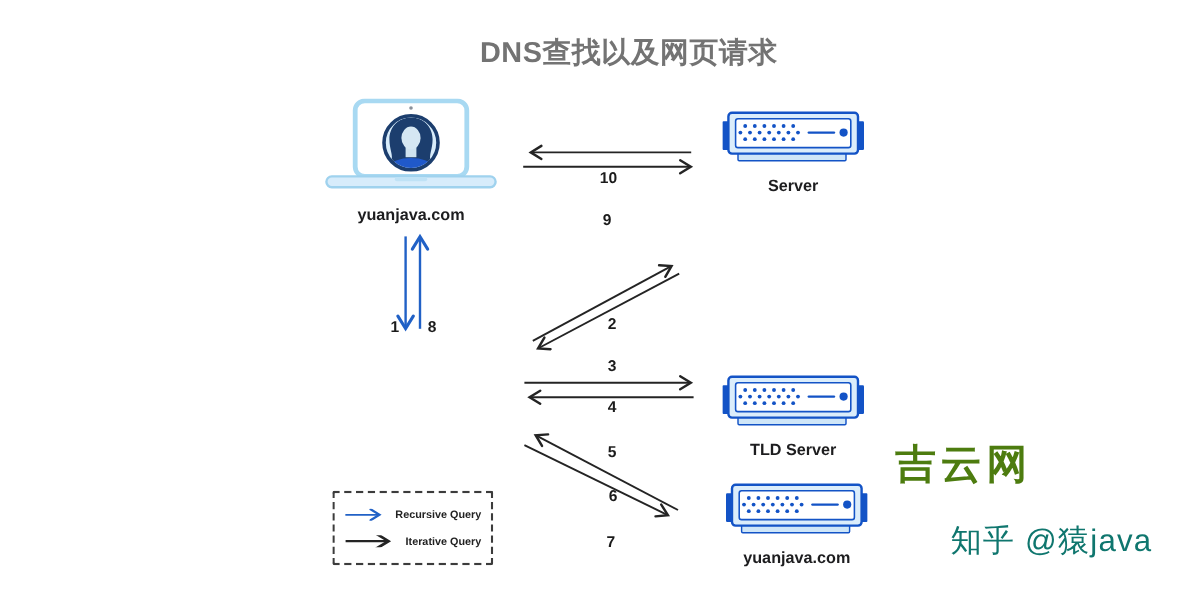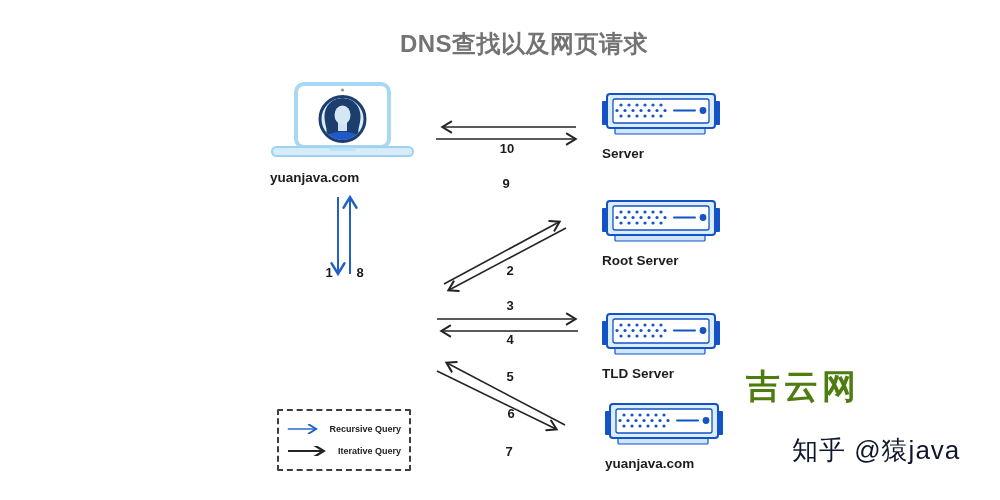--- a/index.html
+++ b/index.html
@@ -5,42 +5,42 @@
   html,body{margin:0;padding:0;background:#fff;}
   .canvas{
     position:relative;width:1000px;height:500px;background:#ffffff;overflow:hidden;
     font-family:"Liberation Sans", sans-serif;color:#1d1d1f;
   }
   .title{
     position:absolute;left:0;top:28px;width:980px;text-align:center;
     font-size:24px;font-weight:700;color:#737373;letter-spacing:.5px;padding-left:34px;
   }
   .overlay{position:absolute;left:0;top:0;width:1000px;height:500px;pointer-events:none;}
-  .node{position:absolute;text-align:left;}
+  .node{position:absolute;text-align:center;}
   .node .lbl{
     display:block;margin-top:4px;font-size:13.5px;font-weight:600;color:#1d1d1f;
   }
   .num{
     position:absolute;transform:translate(-50%,-50%);
     font-size:13px;font-weight:600;color:#1b1b1b;margin-top:32px;
   }
   .legend{
     position:absolute;left:277px;top:409px;width:134px;height:62px;
     border:2px dashed #3c3c3c;border-radius:2px;box-sizing:border-box;
     display:flex;flex-direction:column;justify-content:center;gap:12px;padding:6px 8px;
   }
   .legend-row{display:flex;align-items:center;gap:9px;}
   .legend-row .txt{font-size:9px;font-weight:700;color:#222;white-space:nowrap;}
   .wm-green{
     position:absolute;left:746px;top:364px;font-size:34px;font-weight:700;
     color:#4d7c0f;letter-spacing:4px;
   }
   .wm-gray{
     position:absolute;left:792px;top:433px;font-size:26px;font-weight:400;
-    color:#0f172a;letter-spacing:1px;
+    color:#0f766e;letter-spacing:1px;
   }
 </style>
 </head>
 <body>
 
 <div class="canvas">
 
   <svg width="0" height="0" style="position:absolute">
     <defs>
       <symbol id="server-icon" viewBox="0 0 118 46">
@@ -138,26 +138,20 @@
     <span class="lbl">yuanjava.com</span>
   </div>
 
   <div class="node" style="left:602px;top:92px;width:118px">
     <svg width="118" height="46">
         <use href="#server-icon"></use>
       </svg>
     <span class="lbl">Server</span>
   </div>
 
-  <div class="node" style="left:602px;top:199px;width:118px">
-    <svg width="118" height="46">
-        <use href="#server-icon"></use>
-      </svg>
-    <span class="lbl">Root Server</span>
-  </div>
 
   <div class="node" style="left:602px;top:312px;width:118px">
     <svg width="118" height="46">
         <use href="#server-icon"></use>
       </svg>
     <span class="lbl">TLD Server</span>
   </div>
 
   <div class="node" style="left:605px;top:402px;width:118px">
     <svg width="118" height="46">

